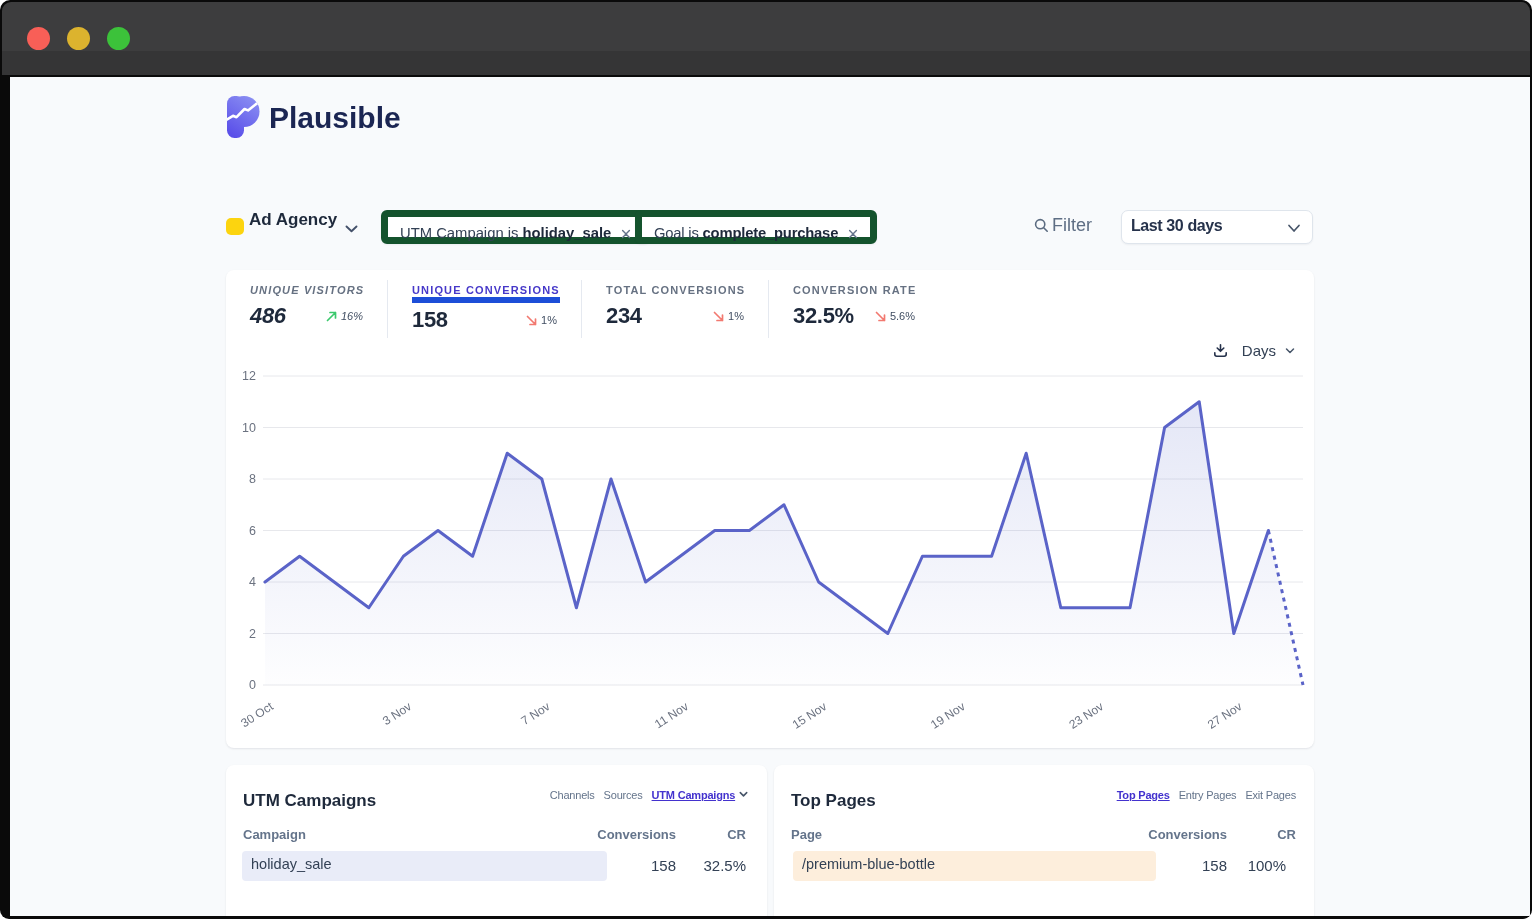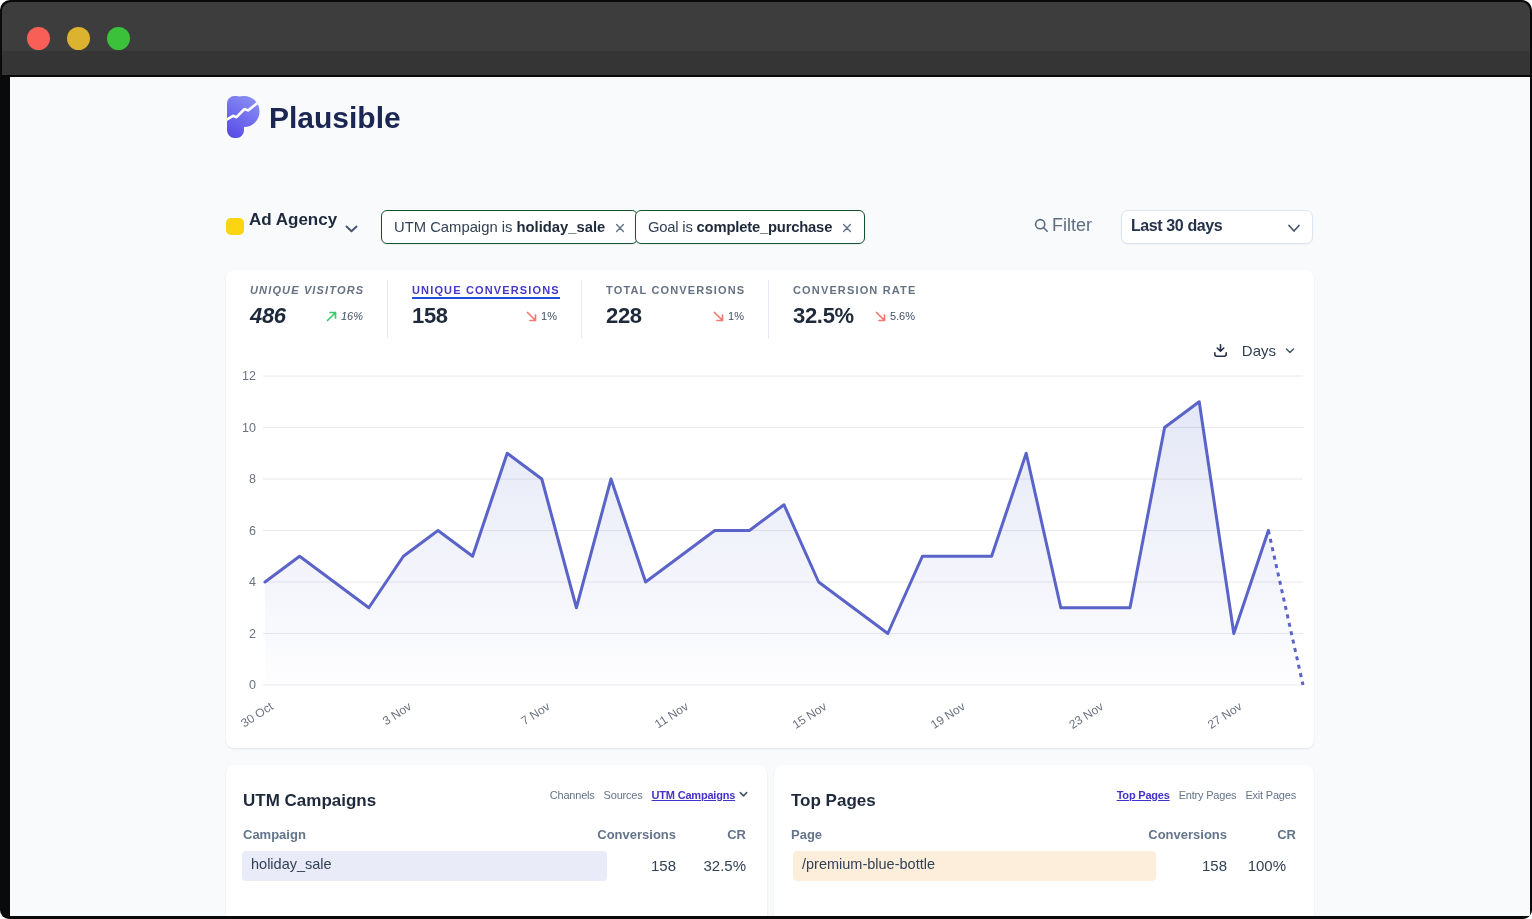--- a/index.html
+++ b/index.html
@@ -16,39 +16,39 @@
 
 
 .logo { position:absolute; left:216px; top:19px; width:300px; height:41px; }
 .logotext { position:absolute; left:43px; top:5px; font-size:30px; font-weight:bold; color:#1b2653; letter-spacing:0px; }
 
 
 .frow { position:absolute; left:216px; top:133px; width:1090px; height:34px; }
 .sq { position:absolute; left:0px; top:8px; width:18px; height:17px; border-radius:5px; background:#fcd40f; }
 .site { position:absolute; left:23px; top:0; font-size:17px; font-weight:bold; color:#1e293b; }
 .sitechev { position:absolute; left:119px; top:13px; }
-.pill { position:absolute; top:0; height:34px; background:#fff; border:1px solid #14532d; border-radius:6px;
+.pill { position:absolute; top:0; height:34px; background:#fff; border:7px solid #14532d; border-radius:6px;
   box-shadow:0 1px 2px rgba(16,24,40,.05); font-size:14.8px; color:#334155; line-height:32px; padding:0 12px; white-space:nowrap; }
 .pill b { color:#1e293b; }
 .pill .x { margin-left:10px; }
 .filterbtn { position:absolute; left:808px; top:5px; font-size:18px; color:#5e6e84; }
 .daterange { position:absolute; left:895px; top:0; width:192px; height:34px; background:#fff; border:1px solid #dfe5ec;
   border-radius:7px; box-shadow:0 1px 2px rgba(16,24,40,.05); }
 .daterange span { position:absolute; left:9px; top:6px; font-size:16px; font-weight:bold; color:#26324b; letter-spacing:-0.4px; }
 
 
 .card { position:absolute; background:#fff; border-radius:8px;
   box-shadow:0 1px 2px rgba(16,24,40,.06), 0 1px 3px rgba(16,24,40,.04); }
 
 
 .stats { position:absolute; left:0; top:10px; height:58px; display:flex; }
 .stat { padding:0 24px; border-right:1px solid #e5e9f0; }
 .stat:last-child { border-right:none; }
 .stat .lab { font-size:11px; font-weight:bold; color:#667182; letter-spacing:1.15px; white-space:nowrap; padding-top:3px; display:inline-block; padding-bottom:1px; border-bottom:2px solid transparent; }
-.lab.sel { color:#4638c9; border-bottom:2px solid #1d4ed8; }
+.lab.sel { color:#4638c9; border-bottom:6px solid #1d4ed8; }
 .stat .vrow { display:flex; align-items:center; margin-top:4px; }
 .stat .num { font-size:22px; font-weight:bold; color:#1e293b; letter-spacing:-0.3px; }
 .stat .chg { margin-left:auto; display:flex; align-items:center; font-size:11px; color:#414e62; }
 .stat .chg svg { margin-right:3px; }
 .ddl { position:absolute; right:19px; top:72px; display:flex; align-items:center; }
 .ddl .days { font-size:15px; color:#334155; margin-left:14px; margin-right:9px; }
 
 
 .bc-title { position:absolute; left:17px; top:26px; font-size:17px; font-weight:bold; color:#1e293b; }
 .tabs { position:absolute; right:18px; top:24px; font-size:11px; letter-spacing:-0.2px; color:#64748b; white-space:nowrap; }
@@ -131,21 +131,21 @@
           <div class="vrow">
               <span class="num">158</span>
               <span class="chg"><svg width="13" height="13" viewBox="0 0 13 13">
                   <path d="M2.5,2.5 L10.5,10.5 M5,10.5 H10.5 V5" fill="none" stroke="#f27970" stroke-width="1.7" stroke-linecap="round" stroke-linejoin="round"></path>
                 </svg>1%</span>
             </div>
         </div>
         <div class="stat" style="width:187px;">
           <div class="lab">TOTAL CONVERSIONS</div>
           <div class="vrow">
-              <span class="num">228</span>
+              <span class="num">234</span>
               <span class="chg"><svg width="13" height="13" viewBox="0 0 13 13">
                   <path d="M2.5,2.5 L10.5,10.5 M5,10.5 H10.5 V5" fill="none" stroke="#f27970" stroke-width="1.7" stroke-linecap="round" stroke-linejoin="round"></path>
                 </svg>1%</span>
             </div>
         </div>
         <div class="stat" style="width:170px;">
           <div class="lab">CONVERSION RATE</div>
           <div class="vrow">
               <span class="num">32.5%</span>
               <span class="chg"><svg width="13" height="13" viewBox="0 0 13 13">

